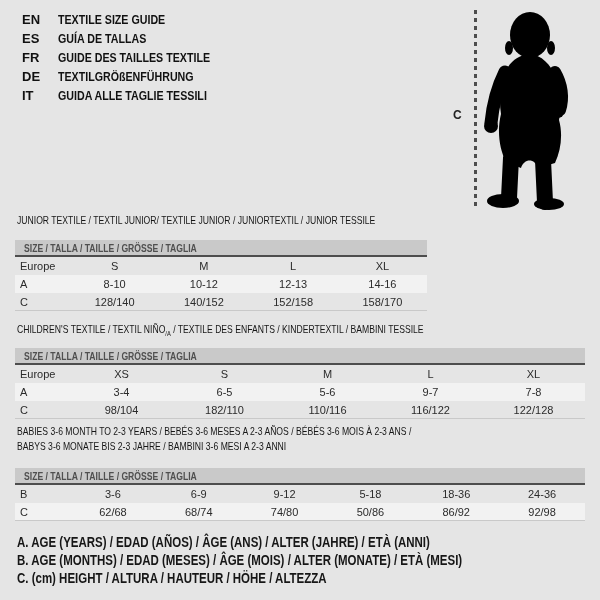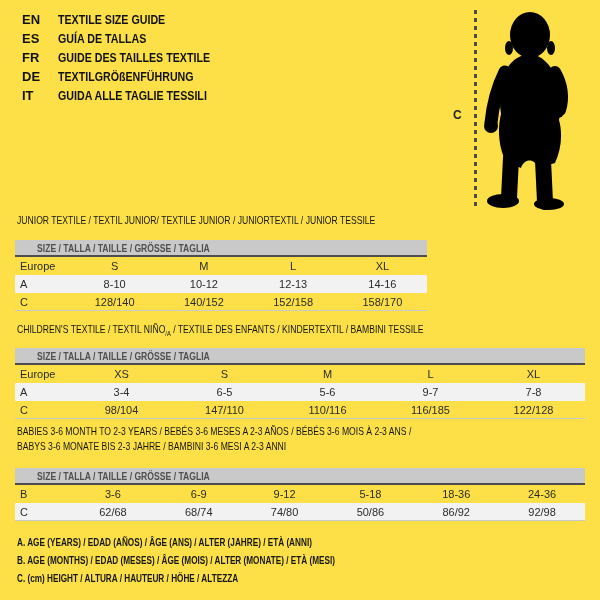--- a/index.html
+++ b/index.html
@@ -1,18 +1,18 @@
 <!DOCTYPE html>
 <html><head>
 <meta charset="utf-8">
 <style>
   * { margin:0; padding:0; box-sizing:border-box; }
   html,body { background:#fff; }
   .page {
-    position:relative; width:600px; height:600px; background:#fde047;
+    position:relative; width:600px; height:600px; background:#e5e5e5;
     font-family:"Liberation Sans", sans-serif; color:#2b2b2b; overflow:hidden;
   }
   .cond { display:inline-block; transform:scaleX(0.82); transform-origin:0 50%; white-space:nowrap; }
 
   
   .lang-list { position:absolute; left:22px; top:10px; }
   .lang-row { display:flex; height:19px; align-items:center; font-size:13px; font-weight:bold; color:#111; }
   .lang-code { width:36px; }
 
   
@@ -21,32 +21,32 @@
     position:absolute; left:474px; top:10px; width:3px; height:196px;
     background:repeating-linear-gradient(to bottom, #4d4d4d 0 4px, transparent 4px 8px);
   }
   .silhouette { position:absolute; left:483px; top:8px; }
 
   
   .tbl-title { position:absolute; left:17px; font-size:10.5px; font-weight:normal; color:#161616; line-height:15px; }
   .tbl { position:absolute; left:15px; }
   .bar {
     height:17px; background:#c9c9c9; border-bottom:2px solid #4d4d4d;
-    padding-left:22px; display:flex; align-items:center;
+    padding-left:9px; display:flex; align-items:center;
     font-size:10.5px; font-weight:bold; color:#4f4f4f;
   }
   .row { display:flex; height:18px; align-items:center; font-size:11px; color:#2b2b2b; }
   .row.shaded { background:#f2f2f2; }
   .row.last { border-bottom:1px solid #c9c9c9; }
   .lab { width:55px; padding-left:5px; }
   .val { flex:1; text-align:center; }
 
   
   .notes { position:absolute; left:17px; top:533px; }
-  .note-line { height:18px; display:flex; align-items:center; font-size:10px; font-weight:bold; color:#161616; }
+  .note-line { height:18px; display:flex; align-items:center; font-size:14px; font-weight:bold; color:#161616; }
 </style>
 </head>
 <body>
 
 <div class="page">
 
   <div class="lang-list">
     <div class="lang-row">
       <span class="lang-code">EN</span>
       <span class="cond">TEXTILE SIZE GUIDE</span>
@@ -137,23 +137,23 @@
       <span class="lab">A</span>
       <span class="val">3-4</span>
       <span class="val">6-5</span>
       <span class="val">5-6</span>
       <span class="val">9-7</span>
       <span class="val">7-8</span>
     </div>
     <div class="row last">
       <span class="lab">C</span>
       <span class="val">98/104</span>
-      <span class="val">147/110</span>
+      <span class="val">182/110</span>
       <span class="val">110/116</span>
-      <span class="val">116/185</span>
+      <span class="val">116/122</span>
       <span class="val">122/128</span>
     </div>
   </div>
 
   <div class="tbl-title" style="top:424px;">
     <span class="cond">BABIES 3-6 MONTH TO 2-3 YEARS / BEBÉS 3-6 MESES A 2-3 AÑOS / BÉBÉS 3-6 MOIS À 2-3 ANS /</span><br>
     <span class="cond">BABYS 3-6 MONATE BIS 2-3 JAHRE / BAMBINI 3-6 MESI A 2-3 ANNI</span>
   </div>
   <div class="tbl" style="top:468px;width:570px;">
     <div class="bar">

